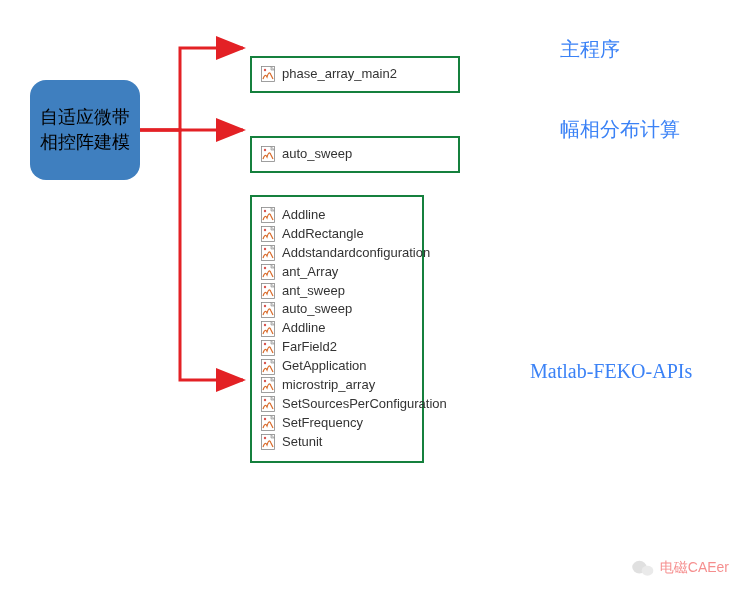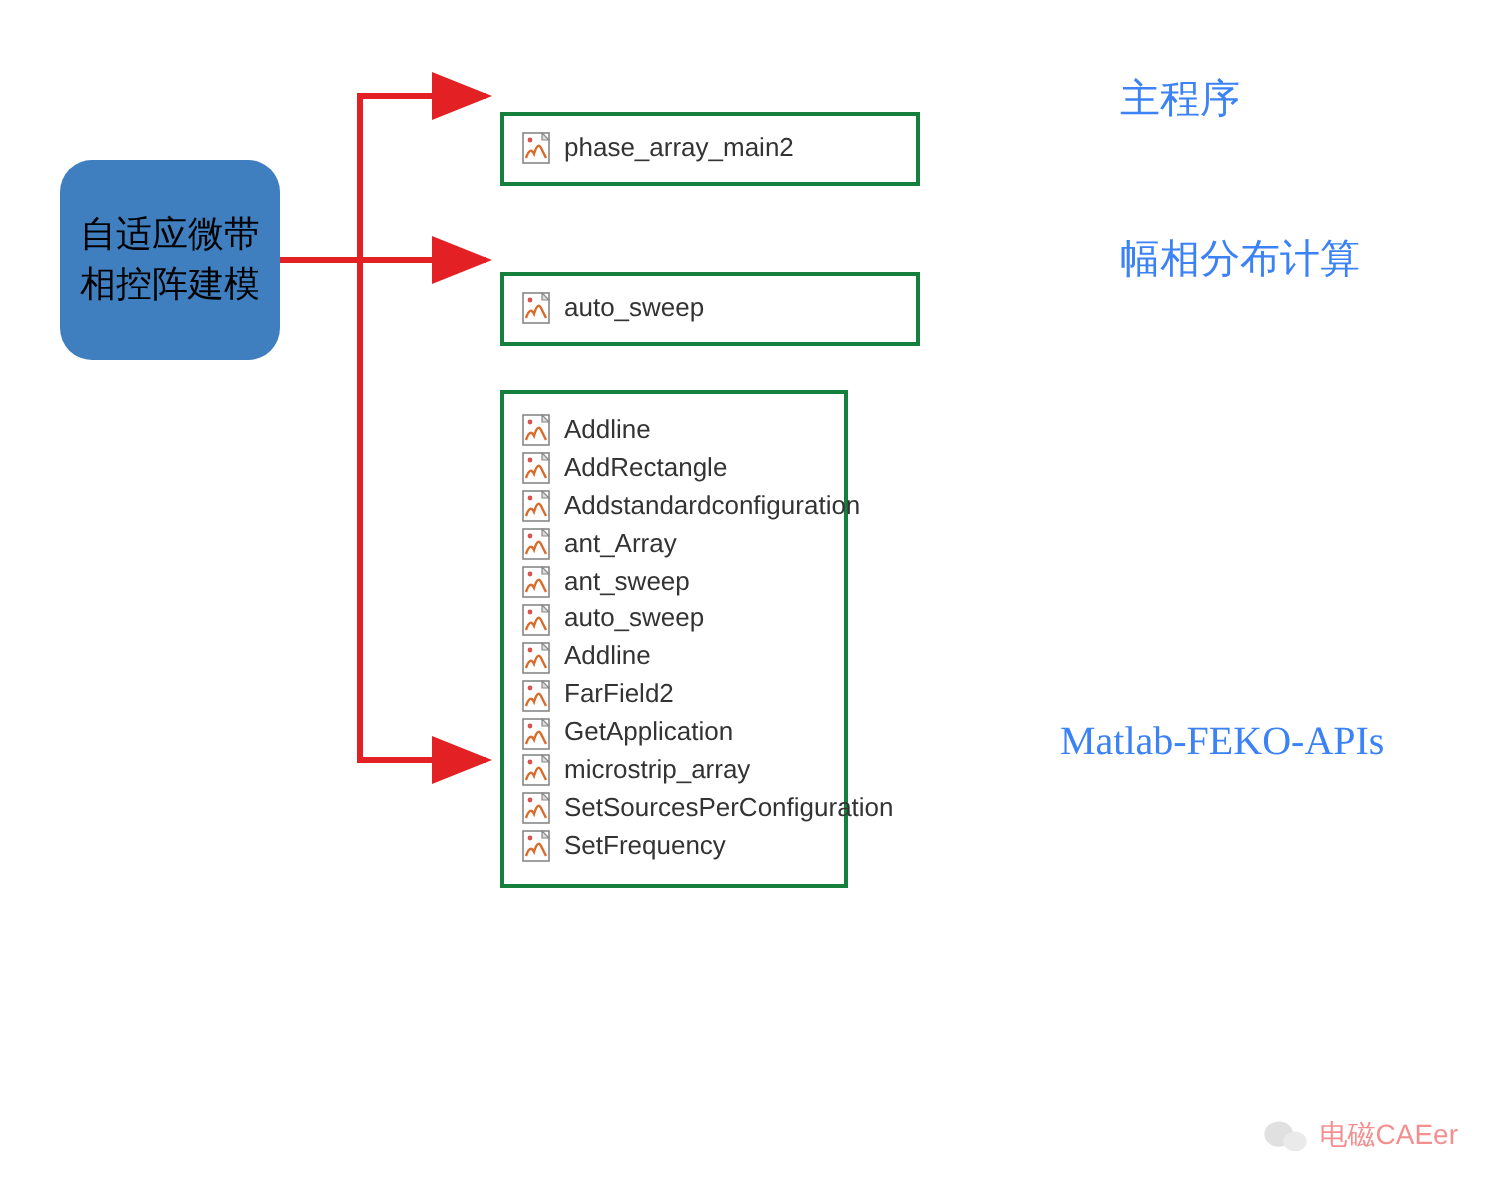--- a/index.html
+++ b/index.html
@@ -256,20 +256,31 @@
       <span class="file-icon">
     <svg viewBox="0 0 16 16" width="16" height="16">
       <rect x="1.5" y="0.5" width="13" height="15" fill="#fff" stroke="#888" stroke-width="0.8"></rect>
       <polygon points="11,0.5 14.5,4 11,4" fill="#ddd" stroke="#888" stroke-width="0.6"></polygon>
       <path d="M 3 13 Q 5 7 7 11 Q 9 4 11 9 L 13 13" stroke="#d96b2b" stroke-width="1.2" fill="none"></path>
       <circle cx="5" cy="4" r="1.2" fill="#d9534f"></circle>
     </svg>
   </span>
       <span>SetFrequency</span>
     </div>
+    <div class="file-item">
+      <span class="file-icon">
+    <svg viewBox="0 0 16 16" width="16" height="16">
+      <rect x="1.5" y="0.5" width="13" height="15" fill="#fff" stroke="#888" stroke-width="0.8"></rect>
+      <polygon points="11,0.5 14.5,4 11,4" fill="#ddd" stroke="#888" stroke-width="0.6"></polygon>
+      <path d="M 3 13 Q 5 7 7 11 Q 9 4 11 9 L 13 13" stroke="#d96b2b" stroke-width="1.2" fill="none"></path>
+      <circle cx="5" cy="4" r="1.2" fill="#d9534f"></circle>
+    </svg>
+  </span>
+      <span>Setunit</span>
+    </div>
   </div>
 
 <div class="label l1">主程序</div>
 <div class="label l2">幅相分布计算</div>
 <div class="label l3">Matlab-FEKO-APIs</div>
 
 <div class="watermark">
   <span class="wechat-icon">
     <svg viewBox="0 0 24 20" width="22" height="18">
       <ellipse cx="8" cy="9" rx="8" ry="7" fill="#ccc"></ellipse>

